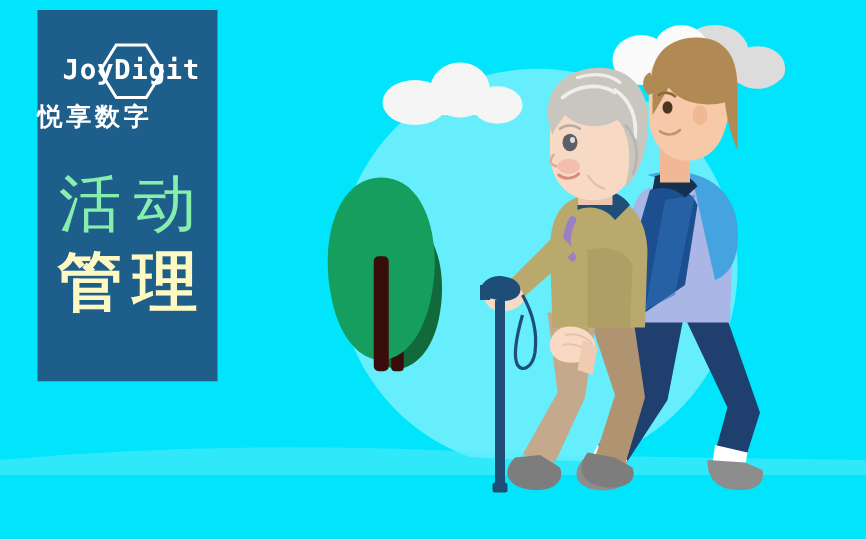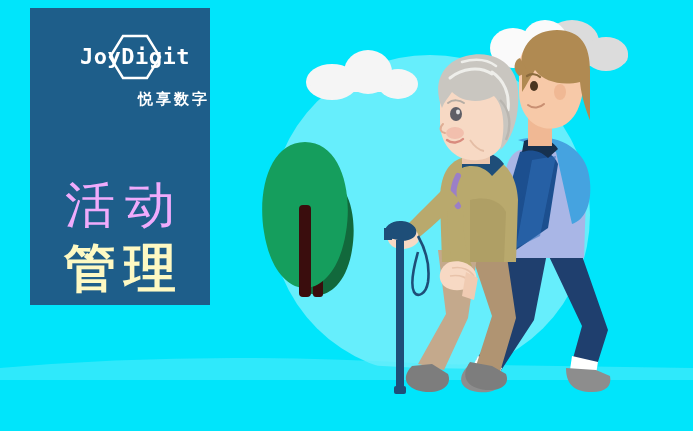--- a/index.html
+++ b/index.html
@@ -6,42 +6,42 @@
   body{
     width:693px;height:431px;overflow:hidden;
     font-family:"Liberation Sans","DejaVu Sans",sans-serif;
     background:#00e5fb;
   }
   #stage{position:relative;width:693px;height:431px;background:#00e5fb;overflow:hidden;}
   #art{position:absolute;left:0;top:0;width:693px;height:431px;}
 
   
   .panel{
-    position:absolute;left:30px;top:8px;width:180px;height:297px;
+    position:absolute;left:30px;top:8px;width:144px;height:297px;
     background:#1e5e8a;
-    display:flex;flex-direction:column;align-items:flex-end;
+    display:flex;flex-direction:column;align-items:flex-start;
   }
   .logo-wrap{position:relative;margin-top:26px;width:150px;height:46px;}
   .hexagon{
     position:absolute;left:48px;top:0;width:54px;height:46px;
   }
   .logo-text{
     position:absolute;left:0;top:8px;width:150px;text-align:center;
     color:#ffffff;font-size:22px;font-weight:bold;letter-spacing:.5px;
     font-family:"DejaVu Sans Mono","Liberation Mono",monospace;
     line-height:30px;
   }
   .logo-cn{
-    margin-top:10px;color:#ffffff;font-size:15px;font-weight:bold;
+    color:#ffffff;font-size:20px;font-weight:bold;
     letter-spacing:3px;
   }
   .title-block{margin-top:26px;width:100%;text-align:center;}
   .title-line1{
-    color:#f0abfc;font-size:50px;letter-spacing:10px;
-    font-weight:300;line-height:60px;padding-left:10px;margin-top:40px;
+    color:#86efac;font-size:50px;letter-spacing:10px;
+    font-weight:300;line-height:60px;padding-left:10px;
   }
   .title-line2{
     color:#fef9c3;font-size:52px;letter-spacing:8px;
     font-weight:bold;line-height:62px;padding-left:8px;margin-top:2px;
   }
 </style>
 </head>
 <body>
 
 <div id="stage">

